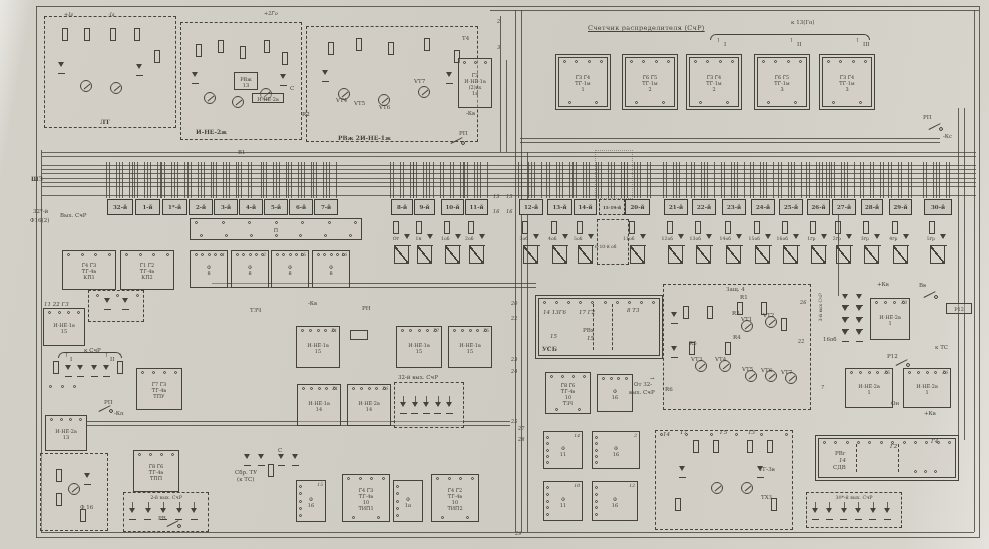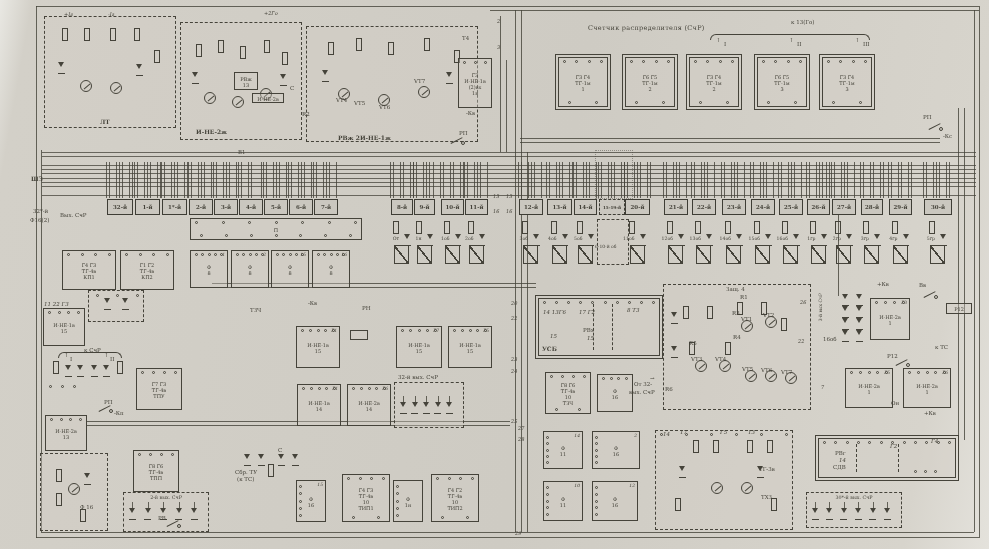--- a/index.html
+++ b/index.html
@@ -6,21 +6,21 @@
   html,body{margin:0;padding:0;background:#f2f1ee;}
   #canvas{position:relative;width:989px;height:549px;overflow:hidden;
     font-family:"DejaVu Serif", serif;color:var(--ink);
     background:linear-gradient(100deg,#e9e8e3 0%,#d3d0c8 3%,#cecbc3 55%,#d7d4cc 92%,#e4e2dc 100%);}
   .lbl{position:absolute;font-size:5.5px;line-height:6px;white-space:nowrap;}
   .b{font-weight:700;font-size:6px;}
   .i{font-style:italic;}
   .v{writing-mode:vertical-rl;transform:rotate(180deg);font-size:4.5px;}
   .wn{font-style:italic;font-size:5px;}
   .t4{font-size:4.5px;}
-  #title{left:588px;top:25px;font-size:6.5px;letter-spacing:.3px;}
+  #title{left:588px;top:25px;font-size:6.5px;letter-spacing:.3px;text-decoration:underline;}
   #to13{left:791px;top:19px;font-size:5.5px;}
   #shz{left:31px;top:176px;font-size:6px;font-weight:700;}
   .wire{position:absolute;background:var(--ink);opacity:.8;}
   .band{position:absolute;background:repeating-linear-gradient(180deg,var(--ink) 0,var(--ink) .8px,transparent .8px,transparent 4.3px);opacity:.75;}
   .ticks{position:absolute;background:repeating-linear-gradient(90deg,rgba(69,67,58,.8) 0,rgba(69,67,58,.8) .7px,transparent .7px,transparent 3.3px);}
   .dots{position:absolute;border:1px dotted var(--ink);background:radial-gradient(var(--ink) 14%,transparent 16%);background-size:4px 4px;opacity:.45;}
   .blk{position:absolute;border:1px solid var(--ink);background:rgba(209,206,198,.38);box-sizing:border-box;}
   .blk.d{border-style:dashed;}
   .blk.n{border:none;background:none;}
   .blk.dbl{outline:1px solid var(--ink);outline-offset:2.5px;}

